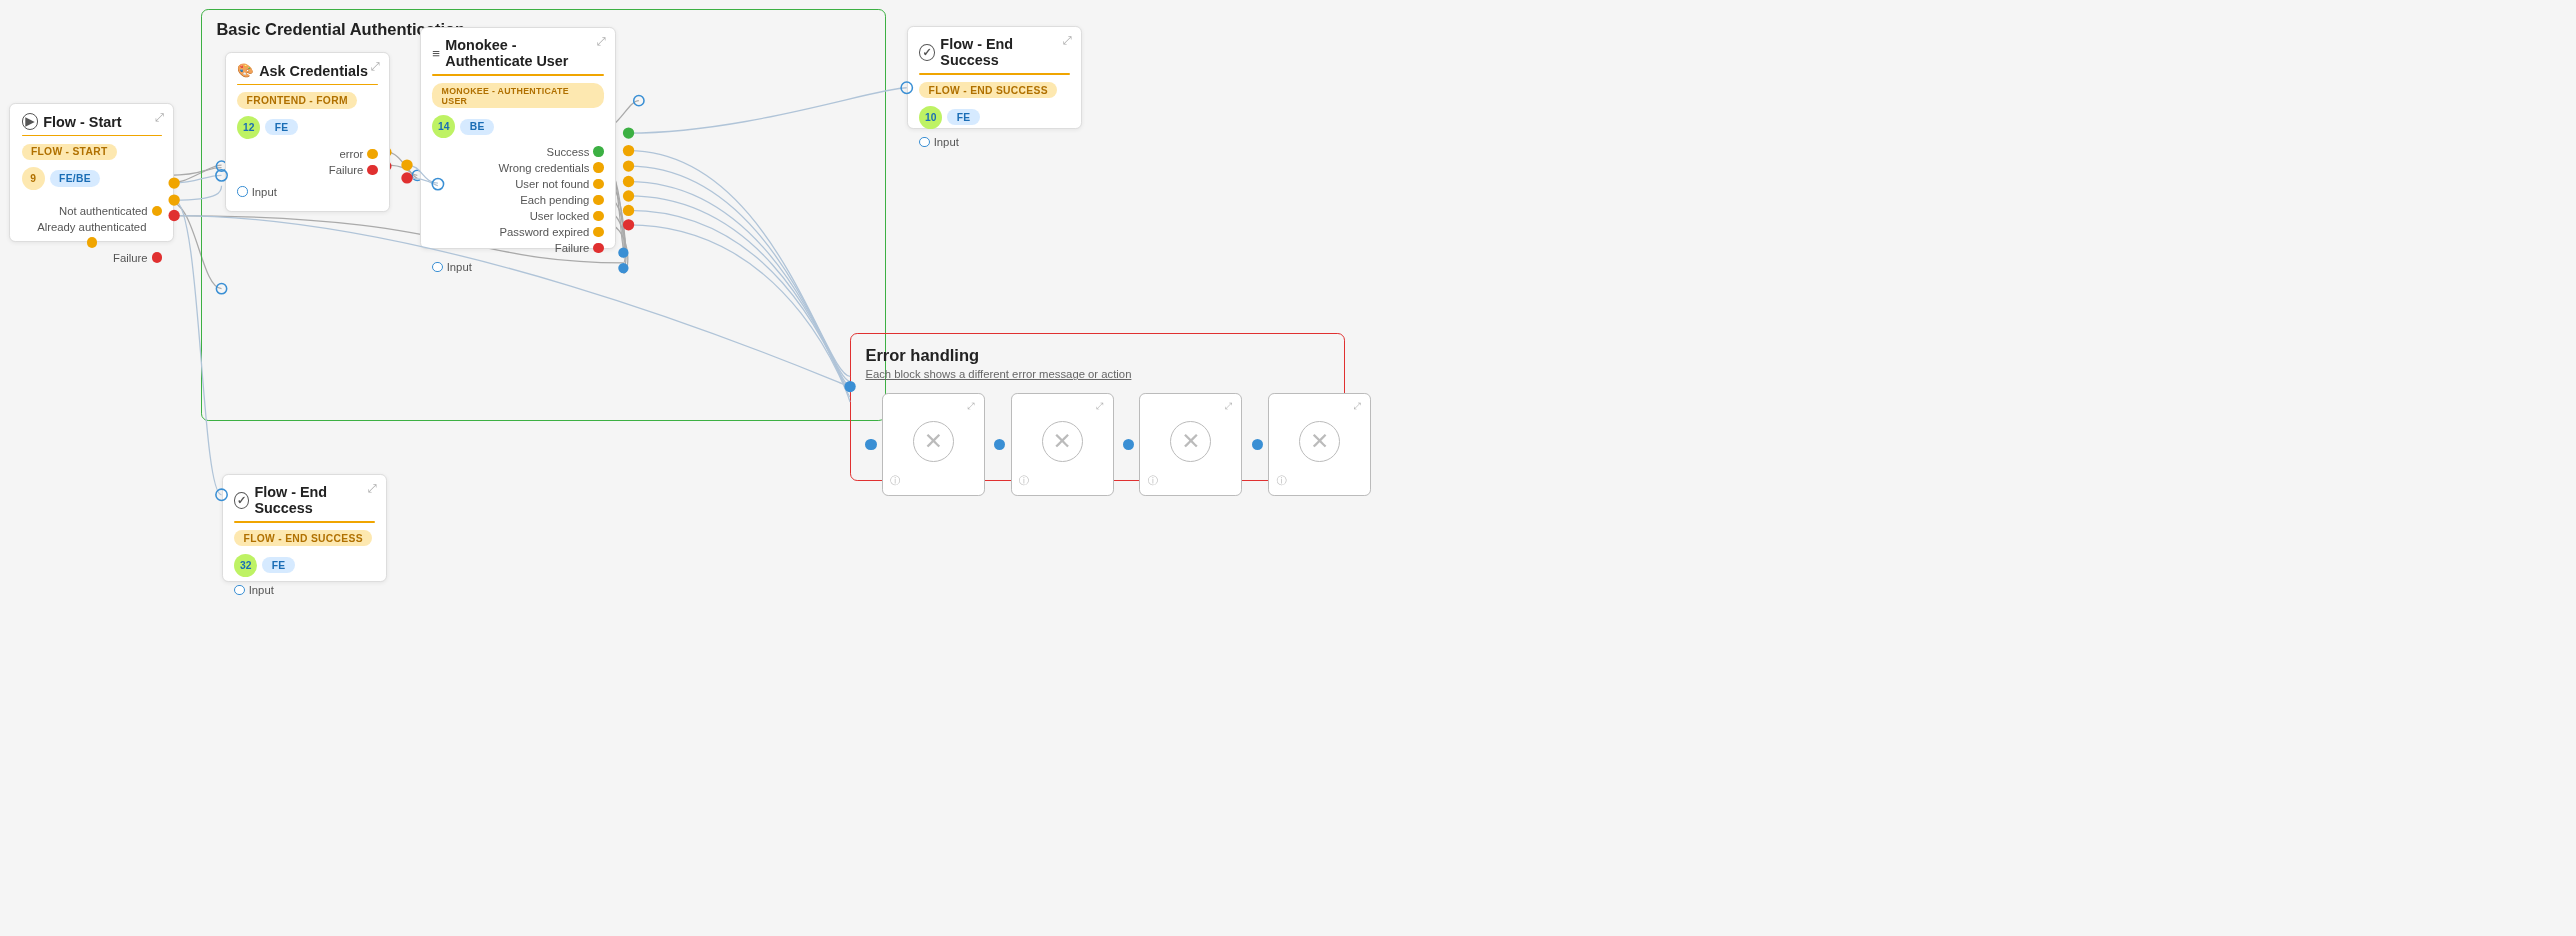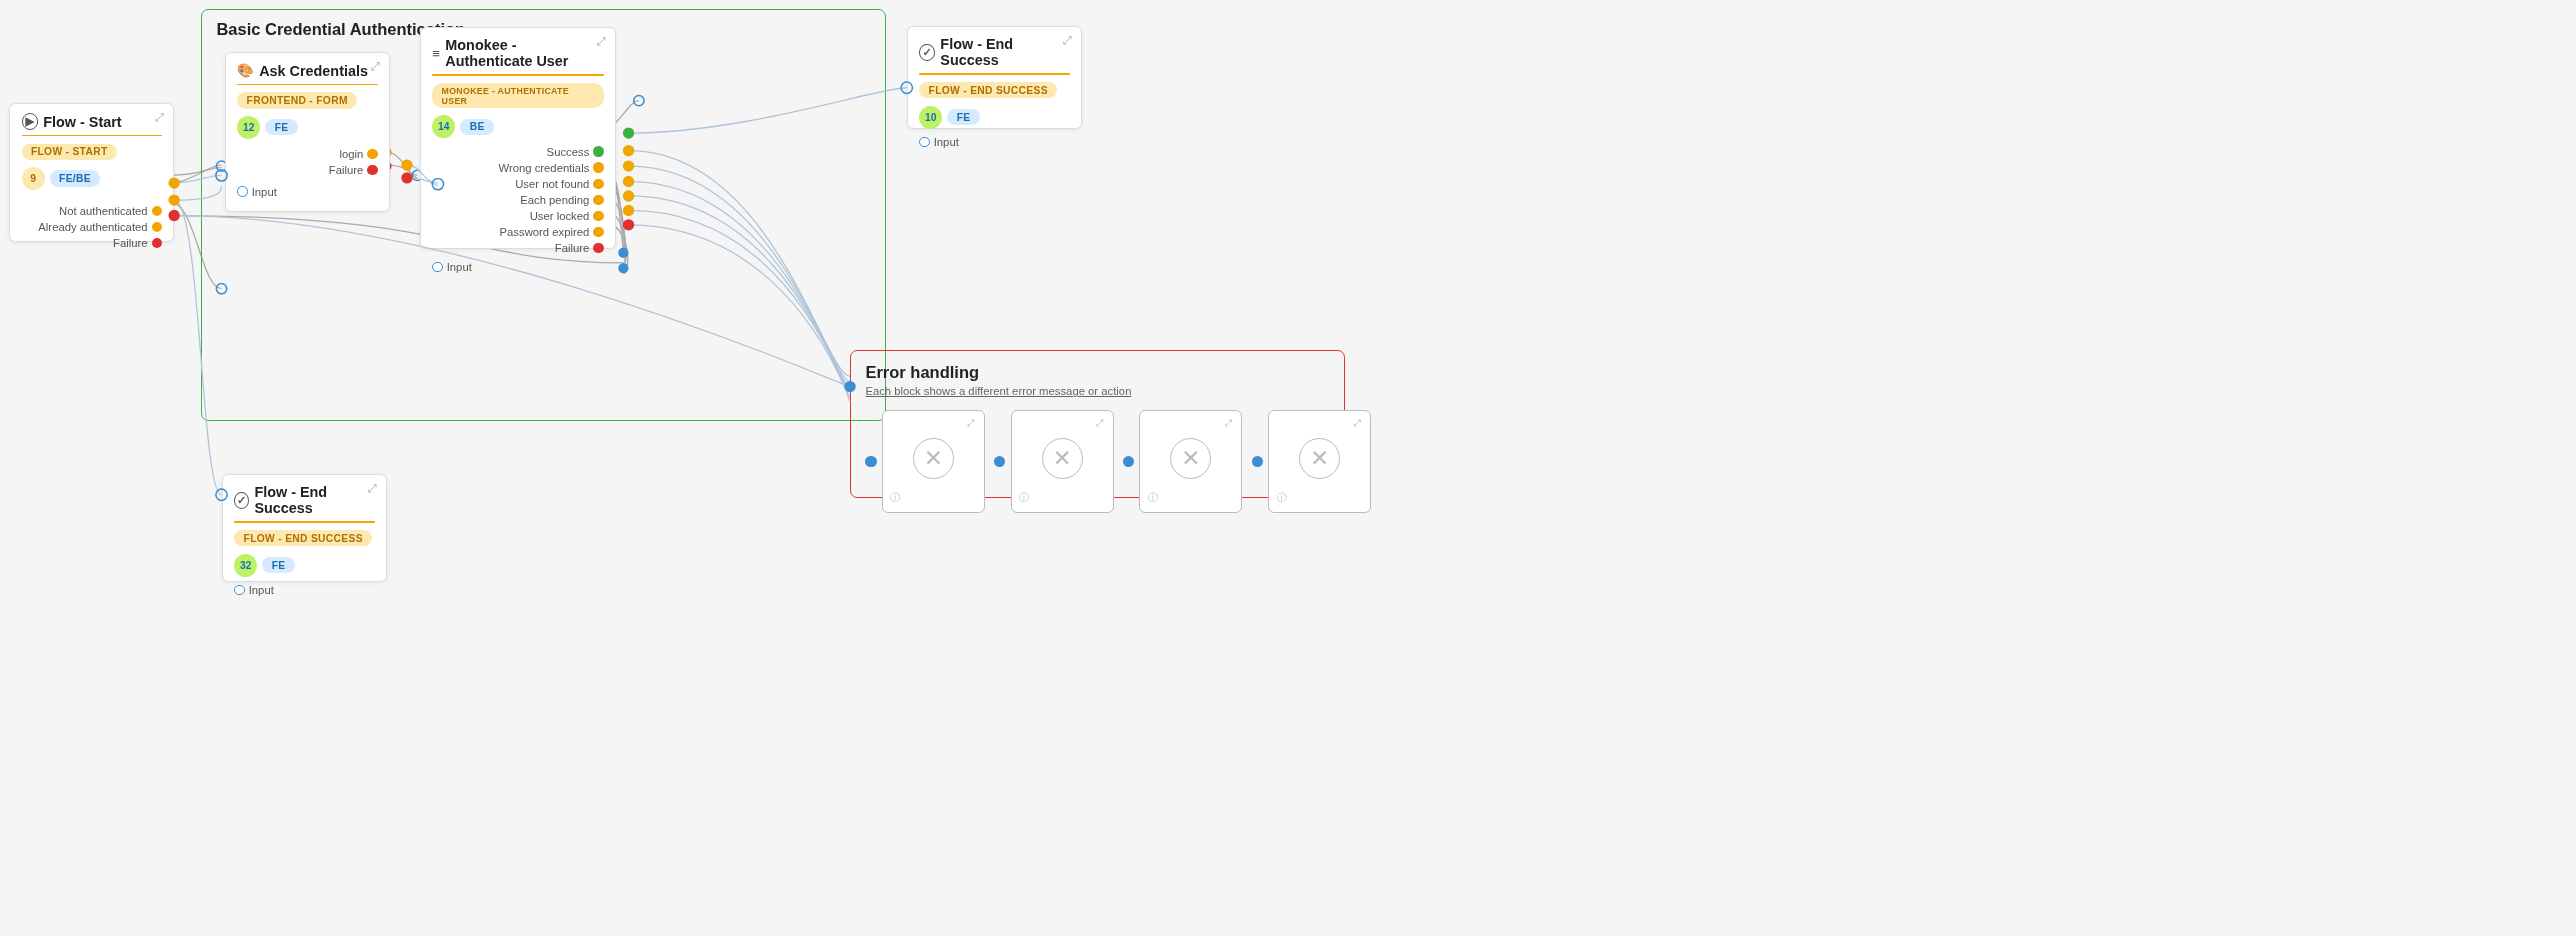--- a/index.html
+++ b/index.html
@@ -254,21 +254,21 @@
       <div class="node-divider"></div>
       <div class="badge-row">
         <span class="badge badge-orange">FRONTEND - FORM</span>
       </div>
       <div class="badge-row">
         <span class="badge-num badge-num-blue">12</span>
         <span class="badge badge-blue">FE</span>
       </div>
       <div style="margin-top:9.3px;">
         <div class="port right">
-          <span class="port-label">login</span>
+          <span class="port-label">error</span>
           <span class="dot dot-yellow-fill"></span>
         </div>
         <div class="port right" style="margin-top:4.1px;">
           <span class="port-label">Failure</span>
           <span class="dot dot-red"></span>
         </div>
       </div>
       <div class="port left" style="margin-top:9.3px;">
         <span class="dot" style="width:10.3px;height:10.3px;border-radius:50%;border:1.5px solid #3a8fd4;background:#fff;"></span>
         <span class="port-label">Input</span>
@@ -339,21 +339,21 @@
     </div>
     <div class="badge-row">
       <span class="badge-num badge-num-yellow">9</span>
       <span class="badge badge-blue">FE/BE</span>
     </div>
     <div style="margin-top:15px;">
       <div class="port right">
         <span class="port-label">Not authenticated</span>
         <span class="dot dot-yellow-fill"></span>
       </div>
-      <div class="port right" style="margin-top:4.1px;">
+      <div class="port right" style="margin-top:4.1px;flex-direction:column;">
         <span class="port-label">Already authenticated</span>
         <span class="dot dot-yellow-fill"></span>
       </div>
       <div class="port right" style="margin-top:4.1px;">
         <span class="port-label">Failure</span>
         <span class="dot dot-red"></span>
       </div>
     </div>
   </div>
 
@@ -390,21 +390,21 @@
     <div class="badge-row">
       <span class="badge-num badge-num-blue">32</span>
       <span class="badge badge-blue">FE</span>
     </div>
     <div class="port left" style="margin-top:7.2px;">
       <span class="dot" style="width:10.3px;height:10.3px;border-radius:50%;border:1.5px solid #3a8fd4;background:#fff;"></span>
       <span class="port-label">Input</span>
     </div>
   </div>
 
-  <div class="error-box" style="left:850px; top:350px; width:495px; height:148px;">
+  <div class="error-box" style="left:850px; top:333px; width:495px; height:148px;">
     <div class="error-title">Error handling</div>
     <div class="error-subtitle">Each block shows a different error message or action</div>
     <div class="error-cards">
       <div style="display:flex; align-items:center;">
         <span class="dot" style="width:11.3px;height:11.3px;border-radius:50%;background:#3a8fd4;margin-right:5.2px;"></span>
         <div class="error-card">
           <div class="expand-icon">⤢</div>
           <div class="x-circle">✕</div>
           <span class="info-icon">ⓘ</span>
         </div>

